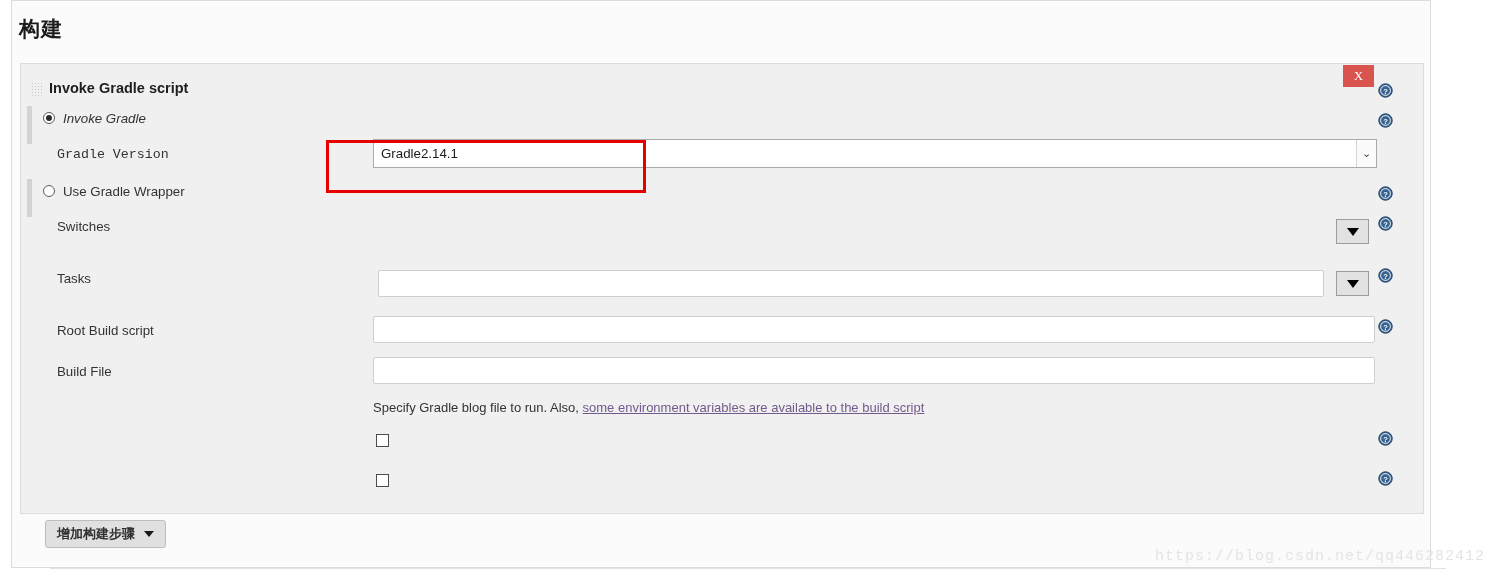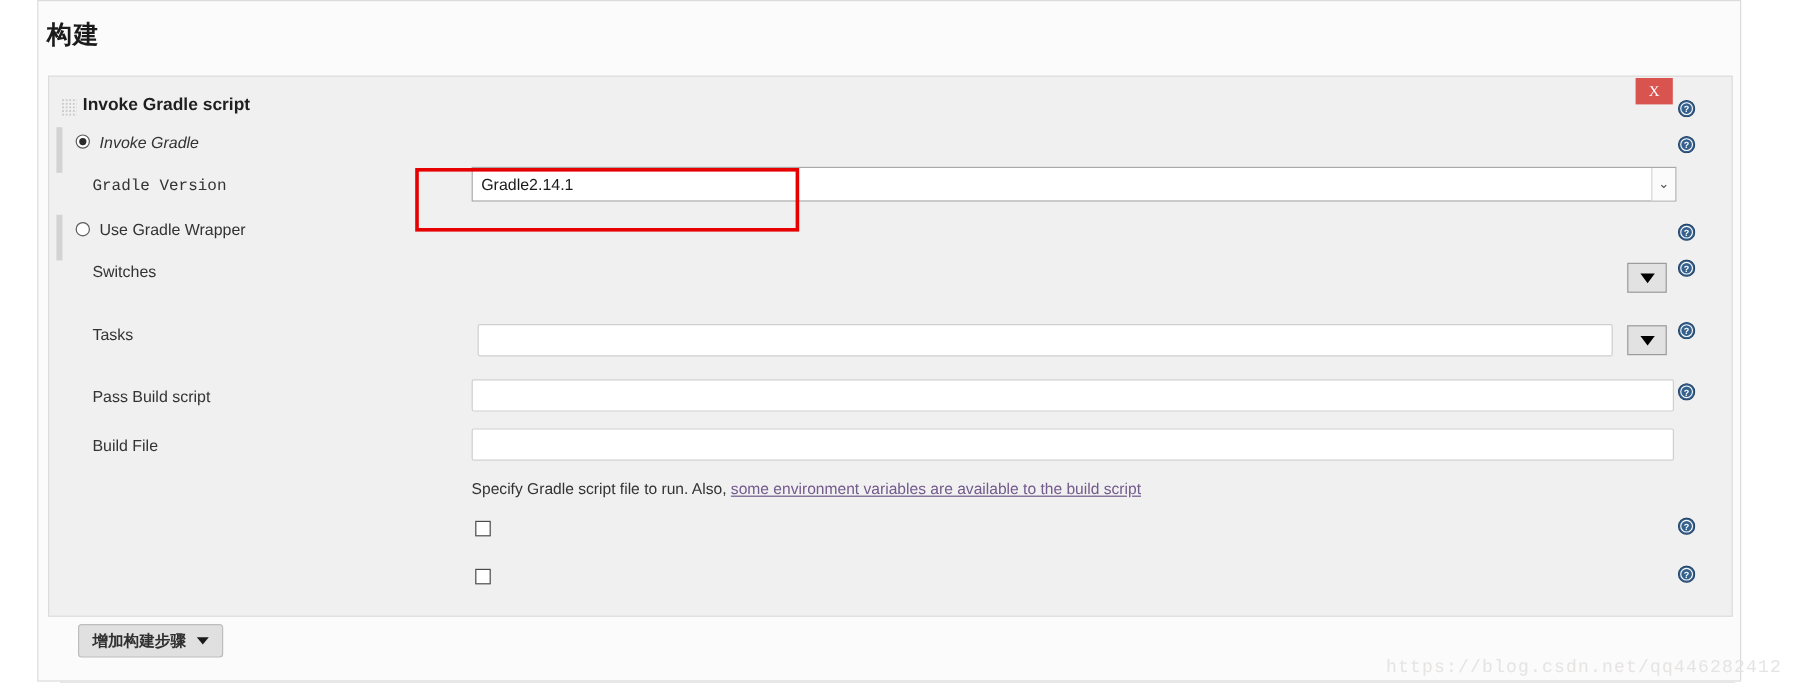--- a/index.html
+++ b/index.html
@@ -11,21 +11,21 @@
   body {
     width: 1499px;
     height: 579px;
     overflow: hidden;
     position: relative;
   }
 
   
   #page {
     position: absolute;
-    left: 31px;
+    left: 11px;
     top: 0;
     width: 1420px;
     height: 568px;
     background: #fbfbfb;
     border-left: 1px solid #dcdcdc;
     border-right: 1px solid #dcdcdc;
     border-top: 1px solid #dcdcdc;
     border-bottom: 1px solid #dcdcdc;
     box-sizing: border-box;
   }
@@ -373,28 +373,28 @@
     <div class="dropdown-btn" style="left:1315px; top:155px;">
       <span class="caret-down"></span>
     </div>
 
     <span class="row-label" style="left:36px; top:207px;">Tasks</span>
     <input class="text-input" type="text" style="left: 357px; top: 206px; width: 946px;" value="">
     <div class="dropdown-btn" style="left:1315px; top:207px;">
       <span class="caret-down"></span>
     </div>
 
-    <span class="row-label" style="left:36px; top:259px;">Pass Build script</span>
+    <span class="row-label" style="left:36px; top:259px;">Root Build script</span>
     <input class="text-input" type="text" style="left: 352px; top: 252px; width: 1002px;" value="">
 
     <span class="row-label" style="left:36px; top:300px;">Build File</span>
     <input class="text-input" type="text" style="left: 352px; top: 293px; width: 1002px;" value="">
 
     <div id="help-text" style="left:352px; top:336px;">
-      <span>Specify Gradle script file to run. Also, </span><a href="#">some environment variables are available to the build script</a>
+      <span>Specify Gradle blog file to run. Also, </span><a href="#">some environment variables are available to the build script</a>
     </div>
 
     <span class="checkbox" style="left:355px; top:370px;"></span>
 
     <span class="checkbox" style="left:355px; top:410px;"></span>
 
   </div>
 
   <div id="annotation-box" style="left:314px; top:139px;"></div>
 

